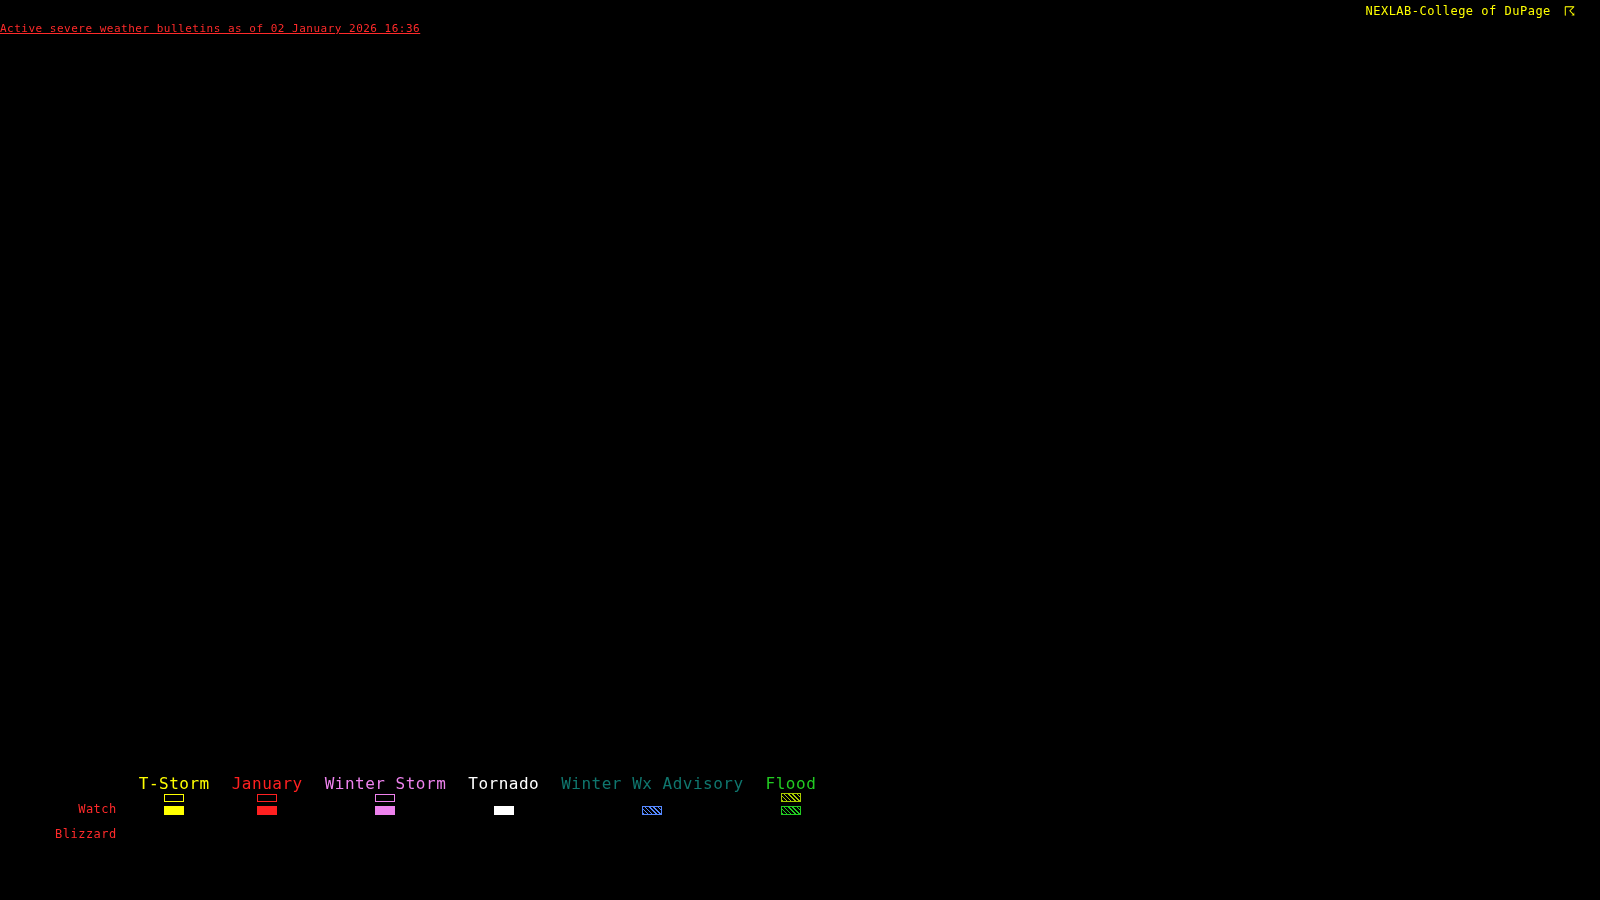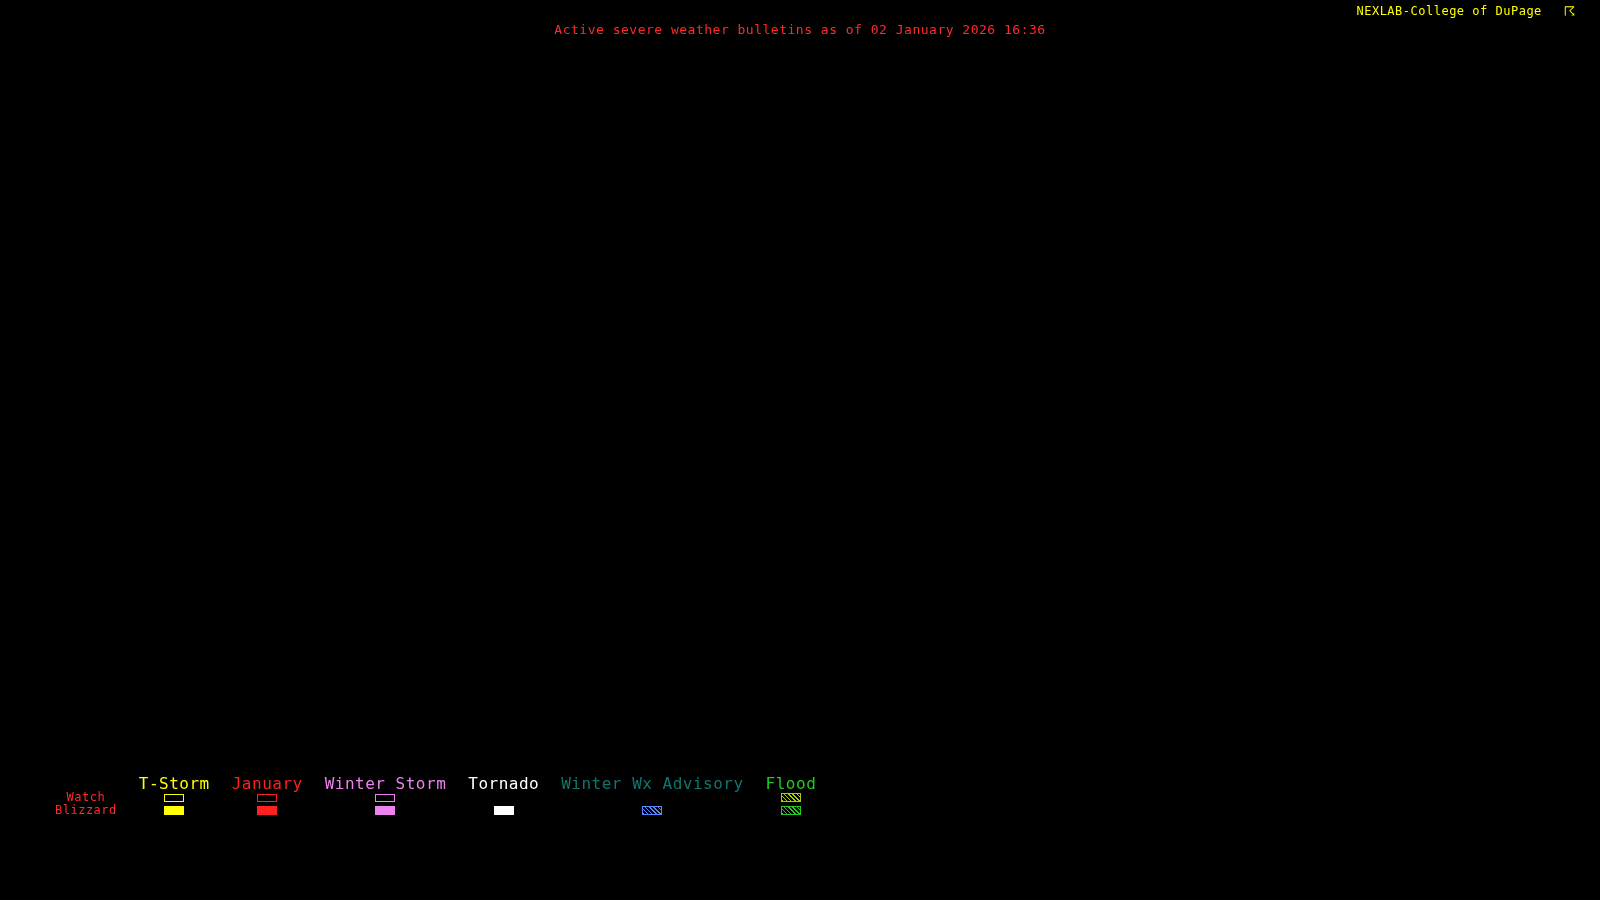--- a/index.html
+++ b/index.html
@@ -14,41 +14,41 @@
     background: #000000;
     overflow: hidden;
     font-family: "DejaVu Sans Mono", monospace;
   }
   .brand {
     position: absolute;
     top: 4px;
     right: 24px;
     display: flex;
     align-items: center;
-    gap: 22px;
+    gap: 13px;
     color: #ffff00;
     font-size: 12px;
     letter-spacing: 0.5px;
     white-space: nowrap;
   }
   .brand .logo {
     font-family: "DejaVu Sans", sans-serif;
     font-size: 13px;
     line-height: 13px;
   }
   .title {
     position: absolute;
     top: 22px;
     left: 0;
     right: 0;
-    text-align: center;
     color: #ff2a2a;
-    font-size: 13px;
+    font-size: 11px;
     letter-spacing: 0.5px;
     white-space: nowrap;
+    text-decoration: underline;
   }
   .map-area {
     position: absolute;
     left: 0;
     top: 40px;
     width: 1600px;
     height: 720px;
     background: #000000;
   }
   .legend {
@@ -71,21 +71,22 @@
     letter-spacing: 0.5px;
     white-space: nowrap;
   }
   .legend-col .slot {
     height: 13px;
     display: flex;
     align-items: center;
     justify-content: center;
   }
   .rowlabels {
-    align-items: center;
+    align-items: flex-end;
+    gap: 12px;
   }
   .rowlabels .hdr {
     visibility: hidden;
   }
   .rowlabel {
     font-size: 12px;
     height: 13px;
     line-height: 13px;
     color: #ff2a2a;
     letter-spacing: 0.5px;

